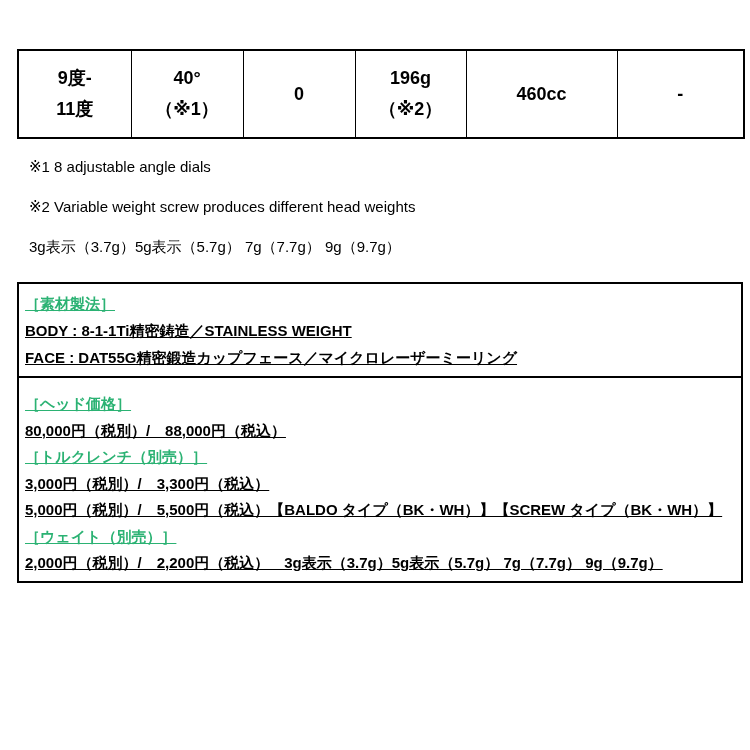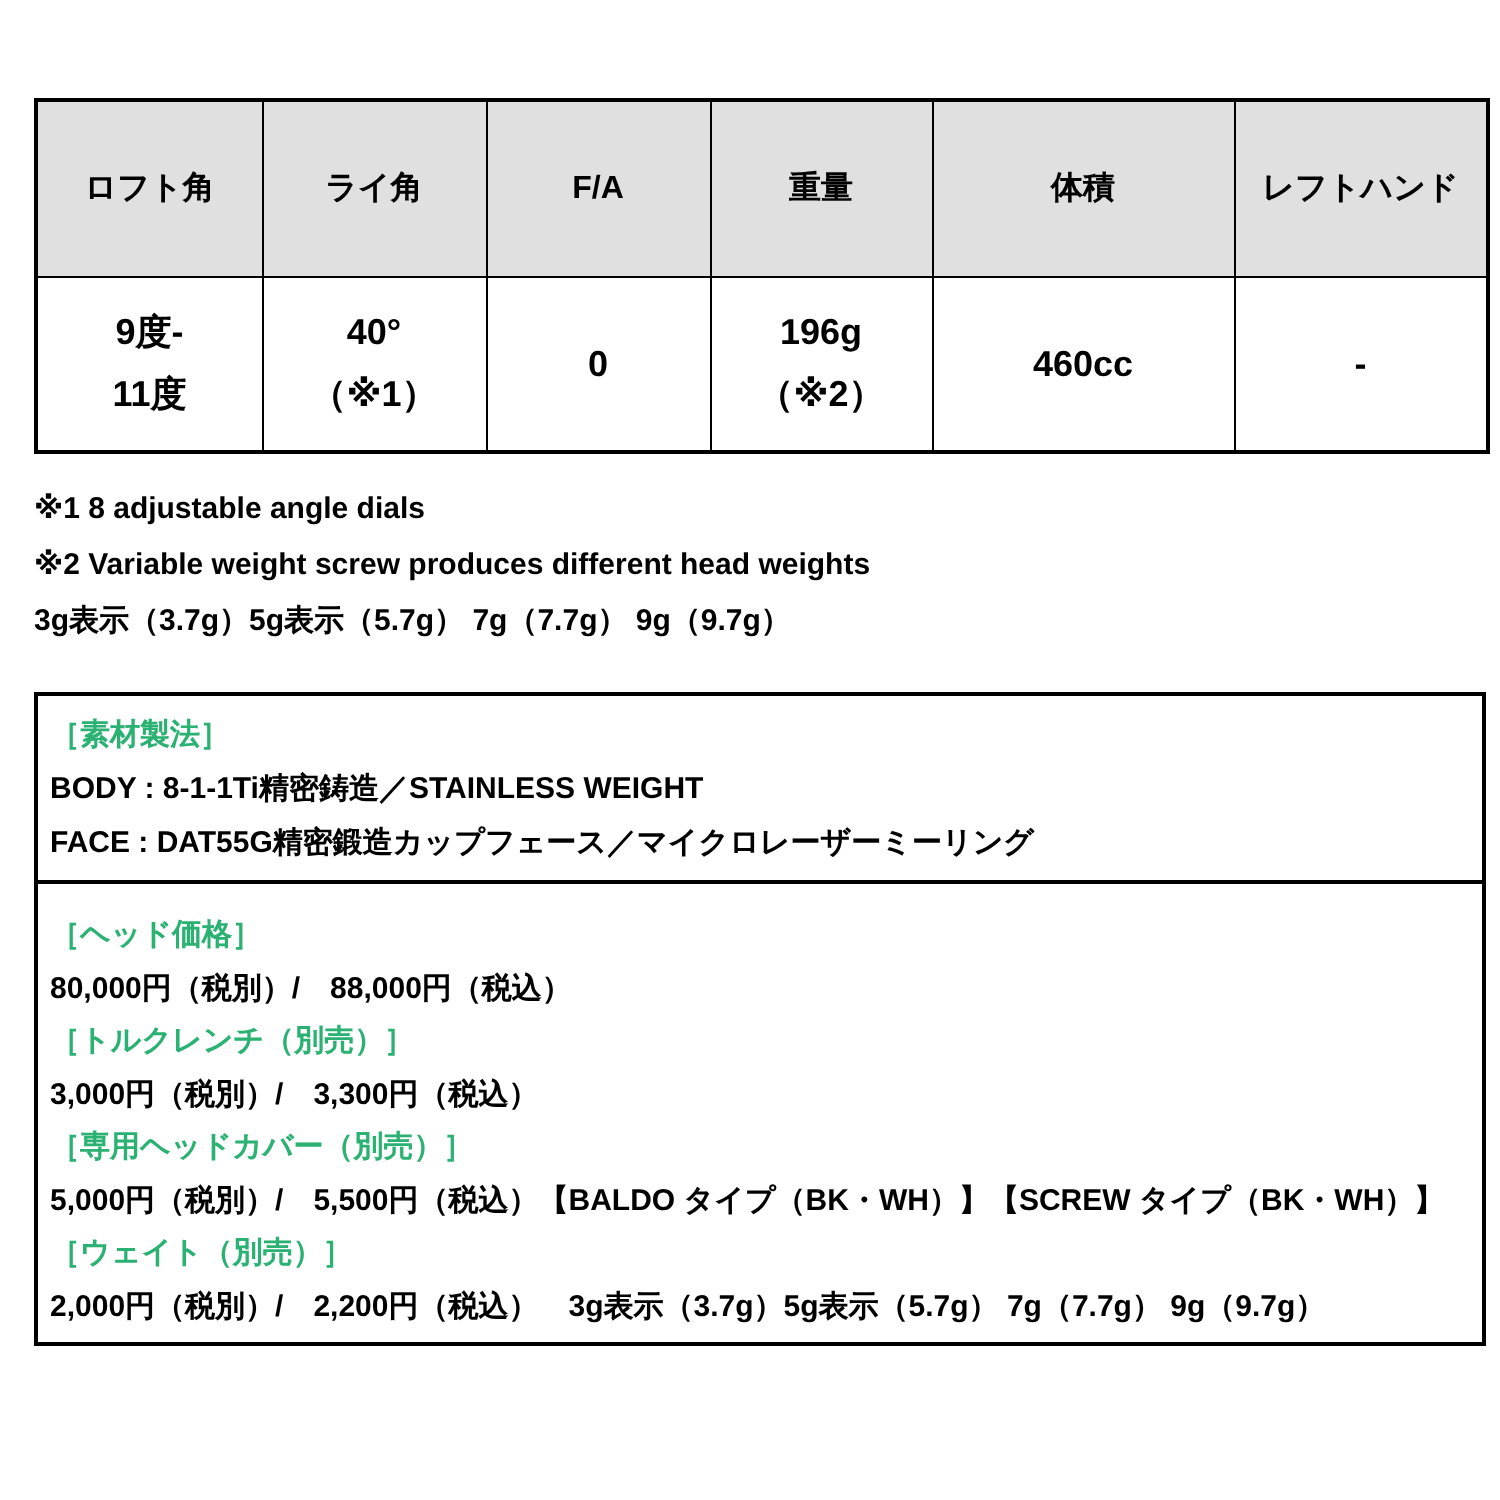--- a/index.html
+++ b/index.html
@@ -50,68 +50,61 @@
   col.c3 { width: 112px; }
   col.c4 { width: 111px; }
   col.c5 { width: 151px; }
   col.c6 { width: 127px; }
   .cell-line { line-height: 31px; }
   .cell-line:empty { display: none; }
 
   
   .notes { margin-top: 14px; }
   .notes p {
-    margin: 0;
+    margin: 12px;
     font-size: 15px;
     line-height: 28px;
-    font-weight: 700;
+    font-weight: 400;
   }
 
   
   .boxes { margin-top: 21px; }
   .box {
     box-sizing: border-box;
     width: 726px;
     border: 2px solid #000;
     padding: 6px 6px 5px 6px;
   }
   .box.second { border-top: none; padding-top: 13px; padding-bottom: 4px; }
   .box p {
     margin: 0;
     font-size: 15px;
     line-height: 26.5px;
     font-weight: 700;
+    text-decoration: underline;
   }
   .box.first p { line-height: 27px; }
   .green { color: #2bb273; }
 </style>
 </head>
 <body>
 
 <div class="page">
   <div class="content">
 
     <table class="spec">
       <colgroup>
         <col class="c1">
           <col class="c2">
           <col class="c3">
           <col class="c4">
           <col class="c5">
           <col class="c6">
       </colgroup>
       <tbody>
-          <tr>
-        <th>ロフト角</th>
-        <th>ライ角</th>
-        <th>F/A</th>
-        <th>重量</th>
-        <th>体積</th>
-        <th>レフトハンド</th>
-      </tr>
       <tr>
         <td>
           <div class="cell-line">9度-</div>
           <div class="cell-line">11度</div>
         </td>
         <td>
           <div class="cell-line">40°</div>
           <div class="cell-line">（※1）</div>
         </td>
         <td>
@@ -145,21 +138,20 @@
         <p class="green">［素材製法］</p>
         <p>BODY : 8-1-1Ti精密鋳造／STAINLESS WEIGHT</p>
         <p>FACE : DAT55G精密鍛造カップフェース／マイクロレーザーミーリング</p>
       </div>
 
       <div class="box second">
         <p class="green">［ヘッド価格］</p>
         <p>80,000円（税別）/　88,000円（税込）</p>
         <p class="green">［トルクレンチ（別売）］</p>
         <p>3,000円（税別）/　3,300円（税込）</p>
-        <p class="green">［専用ヘッドカバー（別売）］</p>
         <p>5,000円（税別）/　5,500円（税込）【BALDO タイプ（BK・WH）】【SCREW タイプ（BK・WH）】</p>
         <p class="green">［ウェイト（別売）］</p>
         <p>2,000円（税別）/　2,200円（税込）　3g表示（3.7g）5g表示（5.7g） 7g（7.7g） 9g（9.7g）</p>
       </div>
     </div>
 
   </div>
 </div>
 
 </body></html>

